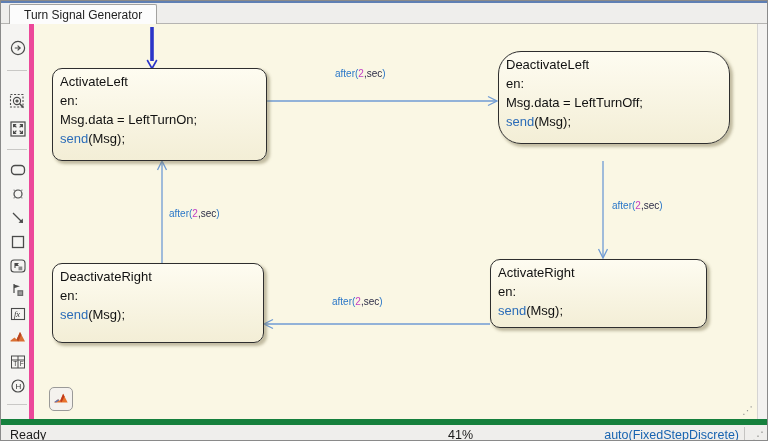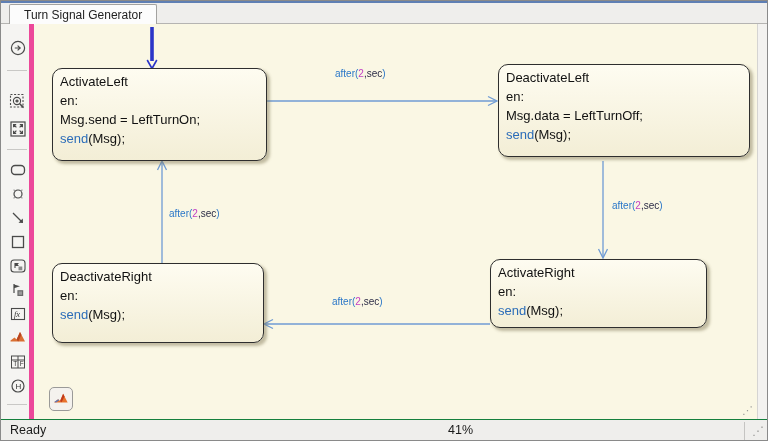--- a/index.html
+++ b/index.html
@@ -28,41 +28,41 @@
   .t-icon svg{display:block;}
   
   .canvas{position:absolute;left:34px;top:23px;width:722px;height:395px;background:var(--canvas-bg);}
   .rightstrip{position:absolute;left:756px;top:23px;width:12px;height:395px;background:#f3f2f0;
               border-left:1px solid #d5d4d2;}
   .state{position:absolute;border:1.5px solid var(--state-border);border-radius:10px;
          background:linear-gradient(180deg,var(--state-fill-top),var(--state-fill-bottom));
          box-shadow:2.5px 2.5px 3px rgba(125,115,80,.45);
          padding:3px 6px 0 7px;font-size:13px;line-height:19px;color:#111;cursor:pointer;}
   .s-al{left:17px;top:44px;width:215px;height:93px;}
-  .s-dl{left:463px;top:40px;width:252px;height:93px;}
+  .s-dl{left:463px;top:27px;width:232px;height:93px;border-radius:23px;}
   .s-ar{left:455px;top:235px;width:217px;height:69px;}
   .s-dr{left:17px;top:239px;width:212px;height:80px;}
   .kw{color:var(--keyword-blue);}
   .arrow{position:absolute;overflow:visible;}
   .arrow *{vector-effect:non-scaling-stroke;}
   .tlabel{position:absolute;font-size:10px;white-space:nowrap;cursor:pointer;}
   .tlabel .lkw,.tlabel .lclose{color:var(--label-blue);}
   .tlabel .lnum{color:var(--number-magenta);}
   .tlabel .lmid{color:var(--label-dark);}
   .lab-top{left:300px;top:44px;}
   .lab-right{left:577px;top:176px;}
   .lab-bottom{left:297px;top:272px;}
   .lab-left{left:134px;top:184px;}
   .ml-badge{position:absolute;left:14px;top:363px;width:24px;height:24px;background:#f4f2ee;
             border:1px solid #9a9a98;border-radius:5px;display:flex;align-items:center;
             justify-content:center;cursor:pointer;}
   .canvas-grip{position:absolute;right:4px;bottom:2px;color:#9a9a98;font-size:11px;cursor:pointer;}
   
   .statusbar{position:absolute;left:0;top:418px;width:768px;height:23px;background:var(--chrome-bg);
-             border-top:1px solid #15803d;font-size:12.5px;color:#1a1a1a;}
+             border-top:6px solid #15803d;font-size:12.5px;color:#1a1a1a;}
   .sb-ready{position:absolute;left:9px;top:3px;}
   .sb-zoom{position:absolute;left:447px;top:3px;}
   .sb-solver{position:absolute;right:30px;top:3px;color:var(--solver-blue);cursor:pointer;}
   .sb-sep{position:absolute;right:24px;top:2px;height:18px;width:1px;background:#c5c4c2;}
   .sb-grip{position:absolute;right:5px;top:4px;color:#9a9a98;font-size:12px;cursor:pointer;}
 </style>
 </head>
 <body>
 
 <div class="window">
@@ -182,21 +182,21 @@
       <polyline points="9,2.5 0,7 9,11.5" fill="none" stroke="var(--transition-line)" stroke-width="1.3"></polyline>
     </svg>
     <svg class="arrow" style="left:120px;top:135px" width="14" height="105">
       <line x1="7" y1="104" x2="7" y2="3" stroke="var(--transition-line)" stroke-width="1.3"></line>
       <polyline points="2.5,11 7,2 11.5,11" fill="none" stroke="var(--transition-line)" stroke-width="1.3"></polyline>
     </svg>
 
     <div class="state s-al">
       <div>ActivateLeft</div>
       <div>en:</div>
-      <div>Msg.send = LeftTurnOn;</div>
+      <div>Msg.data = LeftTurnOn;</div>
       <div><span class="kw">send</span><span>(Msg);</span></div>
     </div>
     <div class="state s-dl">
       <div>DeactivateLeft</div>
       <div>en:</div>
       <div>Msg.data = LeftTurnOff;</div>
       <div><span class="kw">send</span><span>(Msg);</span></div>
     </div>
     <div class="state s-ar">
       <div>ActivateRight</div>
@@ -230,16 +230,17 @@
       </svg>
     </div>
     <div class="canvas-grip">⋰</div>
   </div>
 
   <div class="rightstrip"></div>
 
   <div class="statusbar">
     <span class="sb-ready">Ready</span>
     <span class="sb-zoom">41%</span>
+    <span class="sb-solver">auto(FixedStepDiscrete)</span>
     <span class="sb-sep"></span>
     <span class="sb-grip">⋰</span>
   </div>
 </div>
 
 </body></html>

